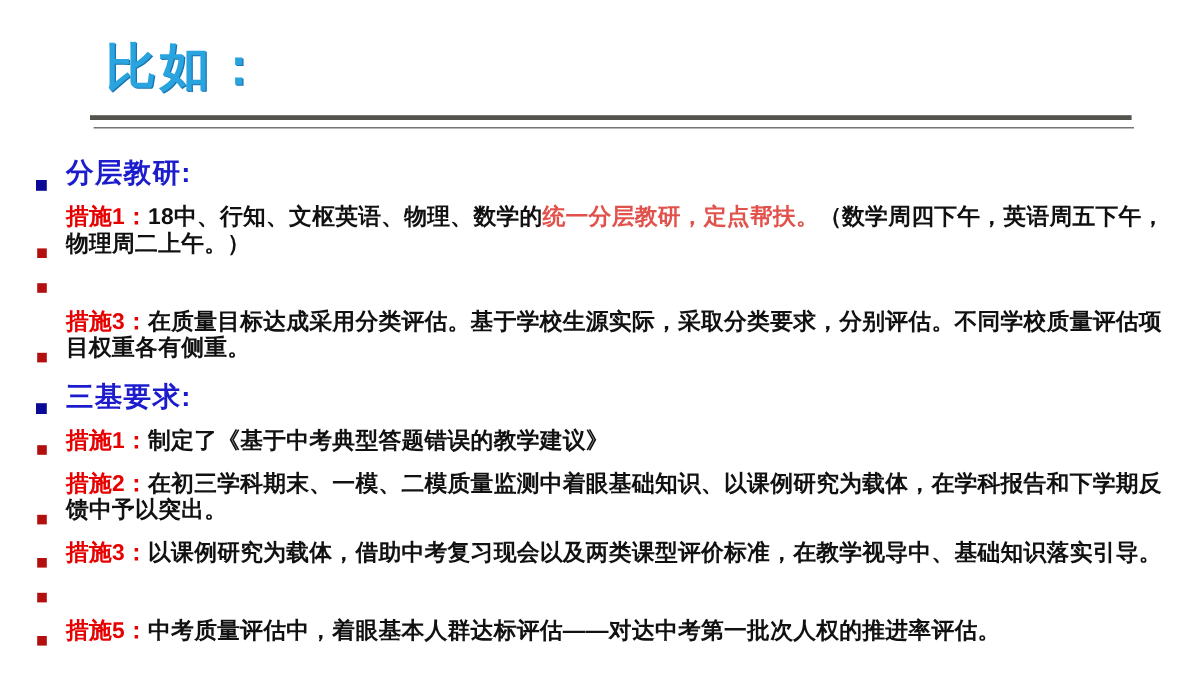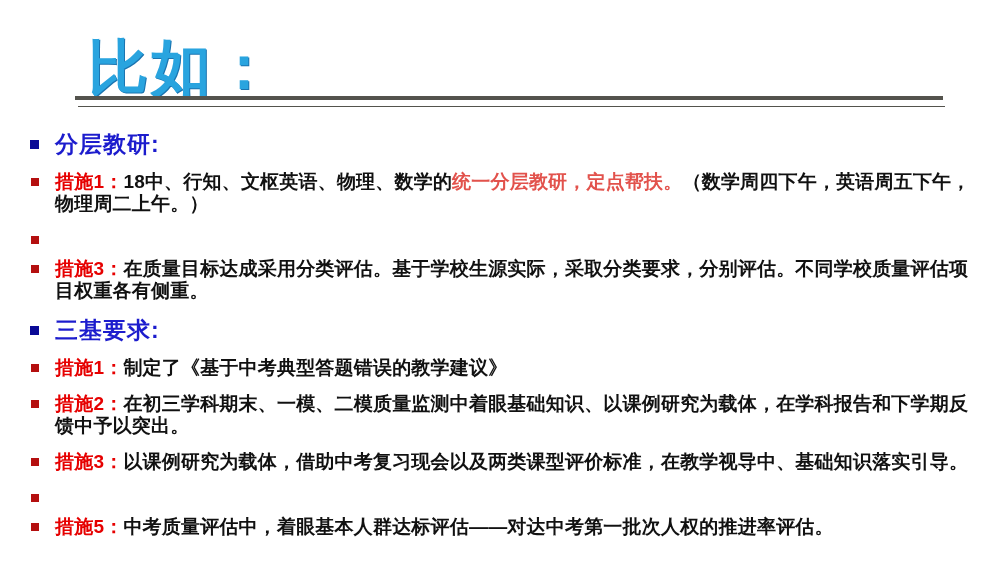--- a/index.html
+++ b/index.html
@@ -8,34 +8,34 @@
     width:1000px;height:562px;
     background:#ffffff;
     overflow:hidden;
     font-family:"Liberation Sans","DejaVu Sans",sans-serif;
     font-weight:bold;
     box-sizing:border-box;
   }
   .title{
     position:absolute;
     left:88px;top:28px;
-    font-size:60px;
+    font-size:42px;
     letter-spacing:3px;
     color:#29a4df;
     text-shadow:1px 1px 0 #1b74b0;
   }
   .rule-wrap{position:absolute;left:75px;top:96px;width:868px;}
   .rule-thick{height:4px;background:#54534d;}
   .rule-thin{height:1px;background:#54534d;margin-top:6px;margin-left:3px;width:867px;}
   .content{
     position:absolute;
     left:28px;top:122px;
     width:952px;
   }
-  .row{display:flex;align-items:flex-start;}
+  .row{display:flex;align-items:flex-end;}
   .heading-row{margin-top:8px;margin-bottom:12px;}
   .item-row{margin-bottom:14px;}
   .bullet{flex:0 0 27px;display:flex;justify-content:flex-start;}
   .bullet-l1{width:9px;height:9px;background:#0a0a96;margin-top:10px;margin-left:2px;}
   .bullet-l2{width:8px;height:8px;background:#b40f0f;margin-top:7px;margin-left:3px;}
   .heading-text{
     font-size:23px;line-height:29px;color:#1c1ccd;letter-spacing:1px;
   }
   .item-text{
     font-size:19px;line-height:22px;color:#111111;letter-spacing:0.2px;

